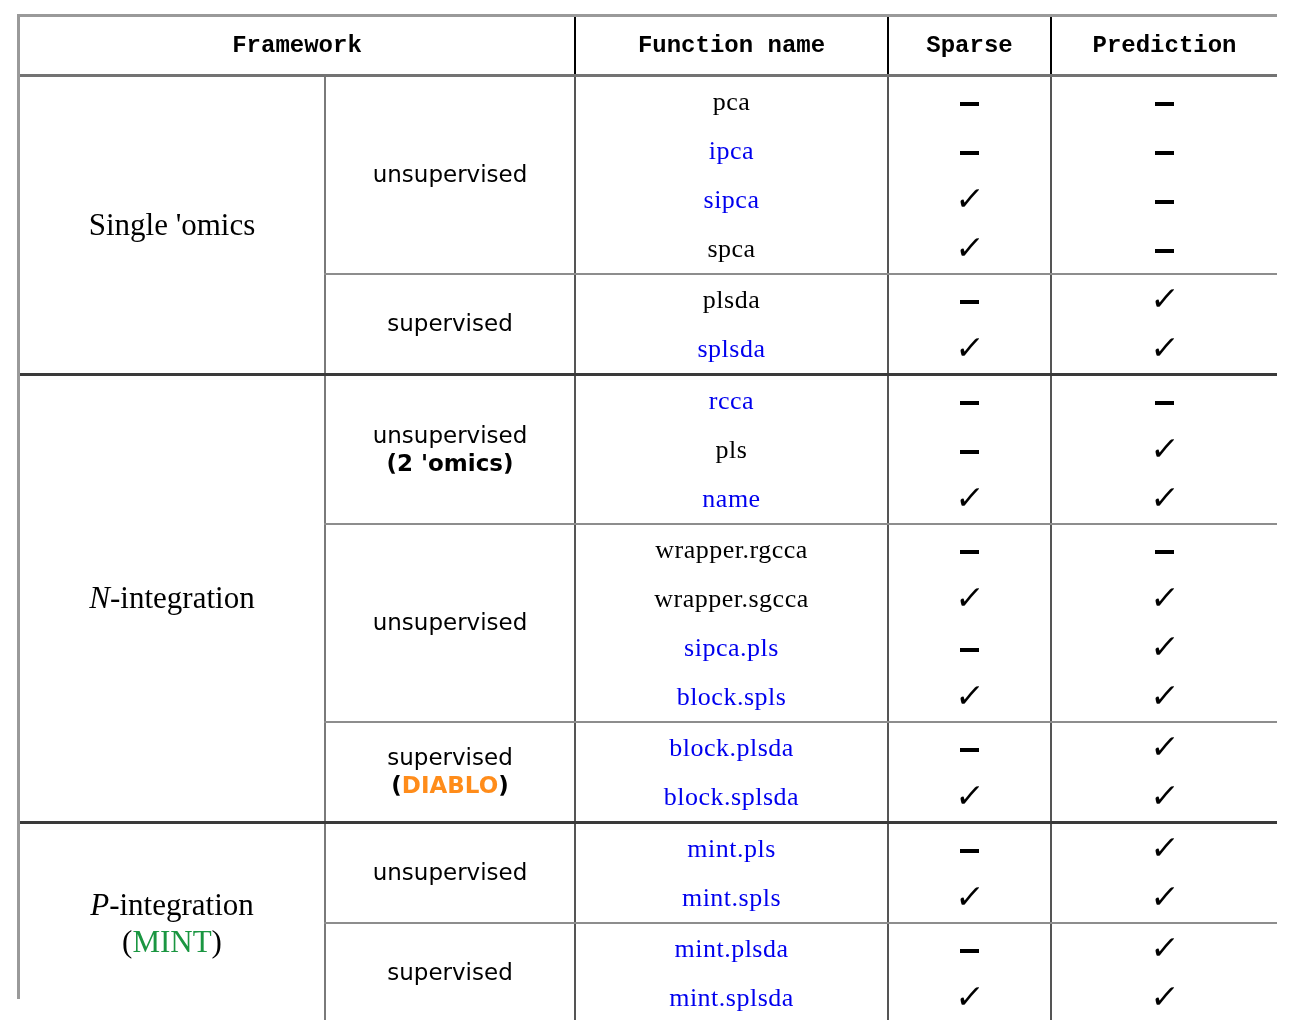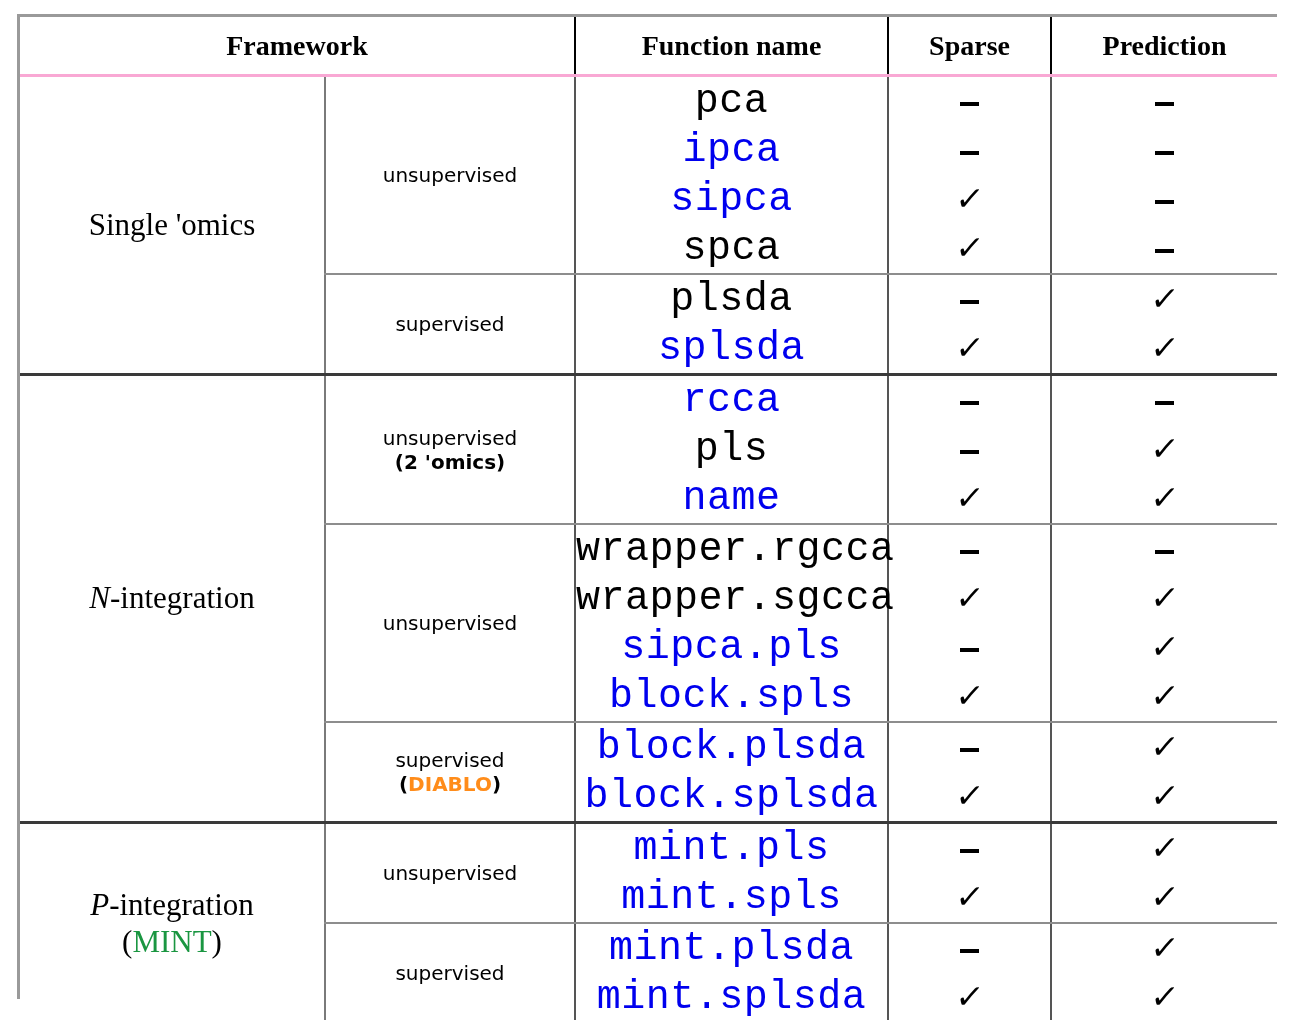--- a/index.html
+++ b/index.html
@@ -42,27 +42,27 @@
 
   
   col.c-frame   { width: 305px; }
   col.c-type    { width: 250px; }
   col.c-fn      { width: 313px; }
   col.c-sparse  { width: 163px; }
   col.c-pred    { width: 226px; }
 
   
   .hdr-row th {
-    font-family: Liberation Serif, serif;
+    font-family: Liberation Mono, monospace;
     font-weight: bold;
-    font-size: 28px;
+    font-size: 24px;
     color: #000000;
     height: 57px;
     line-height: 57px;
-    border-bottom: 3px solid #f9a8d4;
+    border-bottom: 3px solid #737373;
     white-space: nowrap;
   }
   .hdr-row th.vline { border-left: 2px solid #000000; }
 
   
   .vsep-dark  { border-left: 2px solid #555555; }
   .vsep-light { border-left: 2px solid #7a7a7a; }
 
   
   .sec-end > td, .sec-end > th { border-bottom: 3px solid #3a3a3a; }
@@ -75,31 +75,31 @@
     color: #000000;
     line-height: 1.18;
     padding: 0 6px;
   }
   .frame-cell .ital { font-style: italic; }
   .frame-cell .sub  { display: block; }
 
   
   .type-cell {
     font-family: "DejaVu Sans", sans-serif;
-    font-size: 20px;
+    font-size: 23px;
     color: #000000;
     line-height: 1.2;
     padding: 0 6px;
   }
   .type-cell .sub { display: block; font-weight: bold; }
 
   
   .fn-cell {
-    font-family: Liberation Mono, monospace;
-    font-size: 40px;
+    font-family: Liberation Serif, serif;
+    font-size: 26px;
     text-align: left;
     padding-left: 22px;
     letter-spacing: 0.5px;
     white-space: nowrap;
   }
   .fn-black { color: #000000; }
   .fn-blue  { color: #0000ee; }
 
   
   .mark-cell {

